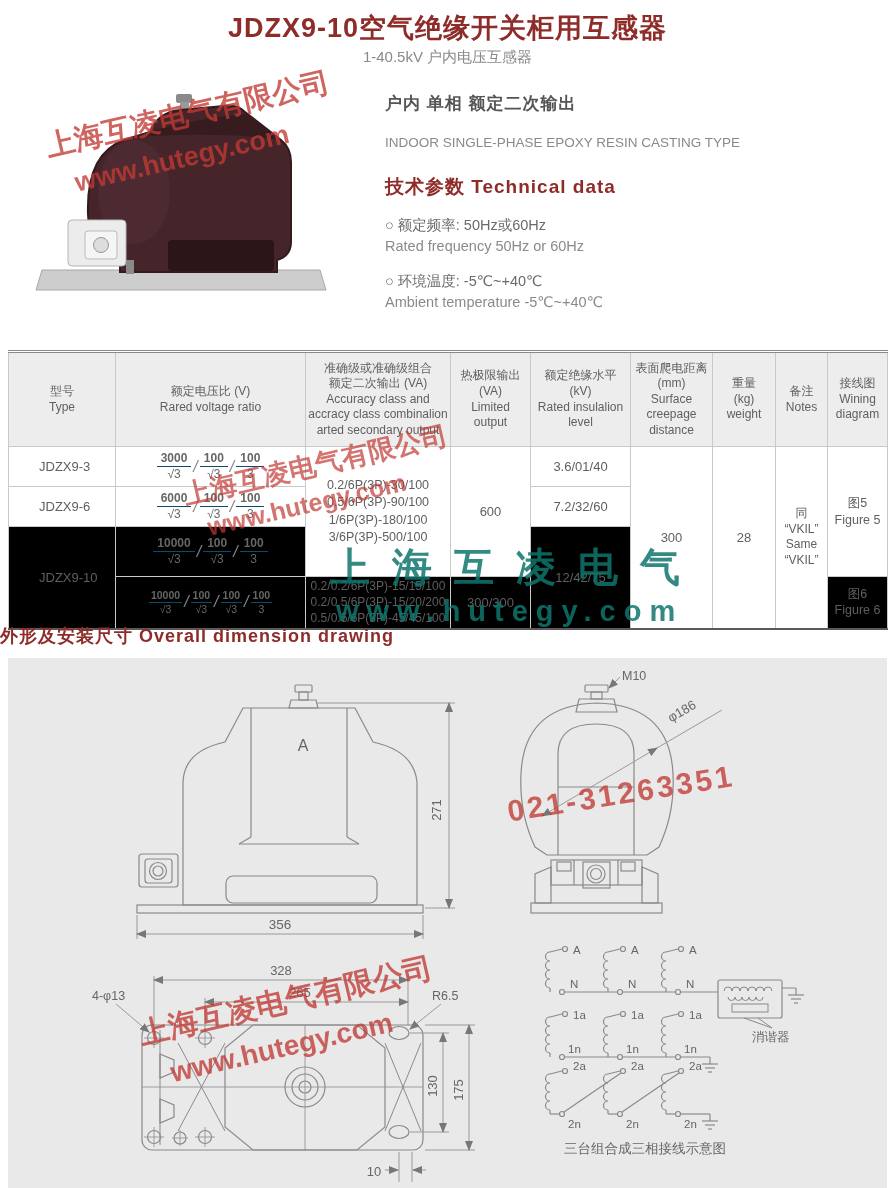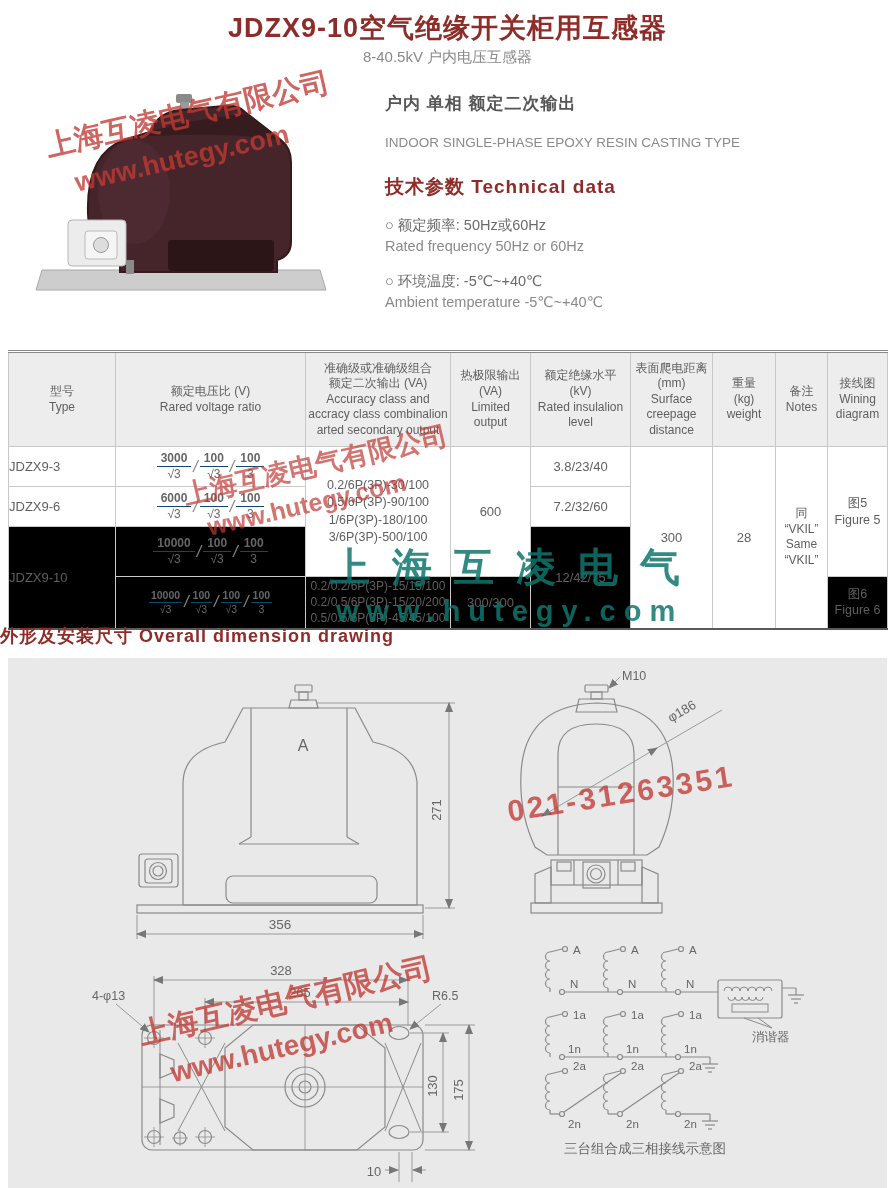--- a/index.html
+++ b/index.html
@@ -22,21 +22,21 @@
   #photo{position:absolute;left:28px;top:92px;}
   
   #tablewrap{position:absolute;left:8px;top:350px;width:879px;}
   table{border-collapse:collapse;width:879px;table-layout:fixed;
         border-top:3px double #8a8a8a;border-bottom:2px solid #5a5a5a;}
   th,td{border:1px solid #c9c9c9;color:#5f5f5f;}
   th{background:#ededed;font-weight:normal;font-size:12px;line-height:1.3;
      white-space:pre-line;text-align:center;vertical-align:middle;}
   td{font-size:13px;text-align:center;vertical-align:middle;background:#fff;}
   td.g{background:#000000;}
-  td.c-type{text-align:left;padding-left:0;}
+  td.c-type{text-align:left;padding-left:30px;}
   .pre{white-space:pre-line;line-height:1.3;font-size:12.5px;}
   .acc{font-size:12.5px;line-height:1.4;white-space:pre-line;}
   .acc4{font-size:12px;line-height:1.35;white-space:pre-line;}
   .notes{font-size:12px;line-height:1.3;white-space:pre-line;}
   .frac{display:inline-block;vertical-align:middle;text-align:center;line-height:1.05;
         font-size:12px;color:#666;margin:0 1px;}
   .fn{display:block;border-bottom:1px solid #0c4a6e;padding:0 4px 1px;font-weight:bold;}
   .fd{display:block;padding-top:1px;}
   .sl{font-size:16px;color:#888;vertical-align:middle;margin:0 1px;font-style:italic;}
   .row4 .frac{font-size:10.5px;}
@@ -50,21 +50,21 @@
   .wm{position:absolute;font-weight:bold;white-space:nowrap;pointer-events:none;z-index:6;}
   .wm-red{color:#c23a34;opacity:.78;}
   .wm-blue{color:#0f766e;opacity:.85;}
 </style>
 </head>
 <body>
 
 <div id="page">
 
   <div class="title">JDZX9-10空气绝缘开关柜用互感器</div>
-  <div class="subtitle">8-40.5kV 户内电压互感器</div>
+  <div class="subtitle">1-40.5kV 户内电压互感器</div>
 
   <svg id="photo" width="305" height="220" viewBox="0 0 305 220">
     <polygon points="14,178 292,178 298,198 8,198" fill="#cdcdcd" stroke="#a8a8a8"></polygon>
     <rect x="148" y="2" width="16" height="9" rx="2" fill="#8a8a8a"></rect>
     <rect x="152" y="10" width="9" height="10" fill="#9a9a9a"></rect>
     <path d="M60,122 Q58,62 96,48 L122,40 Q130,20 152,18 L196,14 Q209,12 217,20 L253,48 Q263,56 263,70 L263,150 Q263,164 249,168 L249,180 L92,180 L92,152 Q60,152 60,122 Z" fill="#45252a" stroke="#321a1d" stroke-width="2"></path>
     <path d="M96,48 Q142,30 217,22 L253,48 Q200,40 122,44 Z" fill="#371c1f"></path>
     <ellipse cx="106" cy="100" rx="36" ry="52" fill="#573039" opacity="0.45"></ellipse>
     <rect x="140" y="148" width="106" height="31" rx="4" fill="#2c1517"></rect>
     <rect x="40" y="128" width="58" height="46" rx="4" fill="#ececec" stroke="#b5b5b5"></rect>
@@ -135,21 +135,21 @@
     <tr style="height:40px">
       <td class="c-type">JDZX9-3</td>
       <td>
         <span class="frac"><span class="fn">3000</span><span class="fd">√3</span></span><span class="sl">/</span><span class="frac"><span class="fn">100</span><span class="fd">√3</span></span><span class="sl">/</span><span class="frac"><span class="fn">100</span><span class="fd">3</span></span>
       </td>
       <td rowspan="3" class="acc">0.2/6P(3P)-30/100
 0.5/6P(3P)-90/100
 1/6P(3P)-180/100
 3/6P(3P)-500/100</td>
       <td rowspan="3">600</td>
-      <td>3.8/23/40</td>
+      <td>3.6/01/40</td>
       <td rowspan="4">300</td>
       <td rowspan="4">28</td>
       <td rowspan="4" class="notes">同
 “VKIL”
 Same
 “VKIL”</td>
       <td rowspan="3" class="pre">图5
 Figure 5</td>
     </tr>
     <tr style="height:40px">

